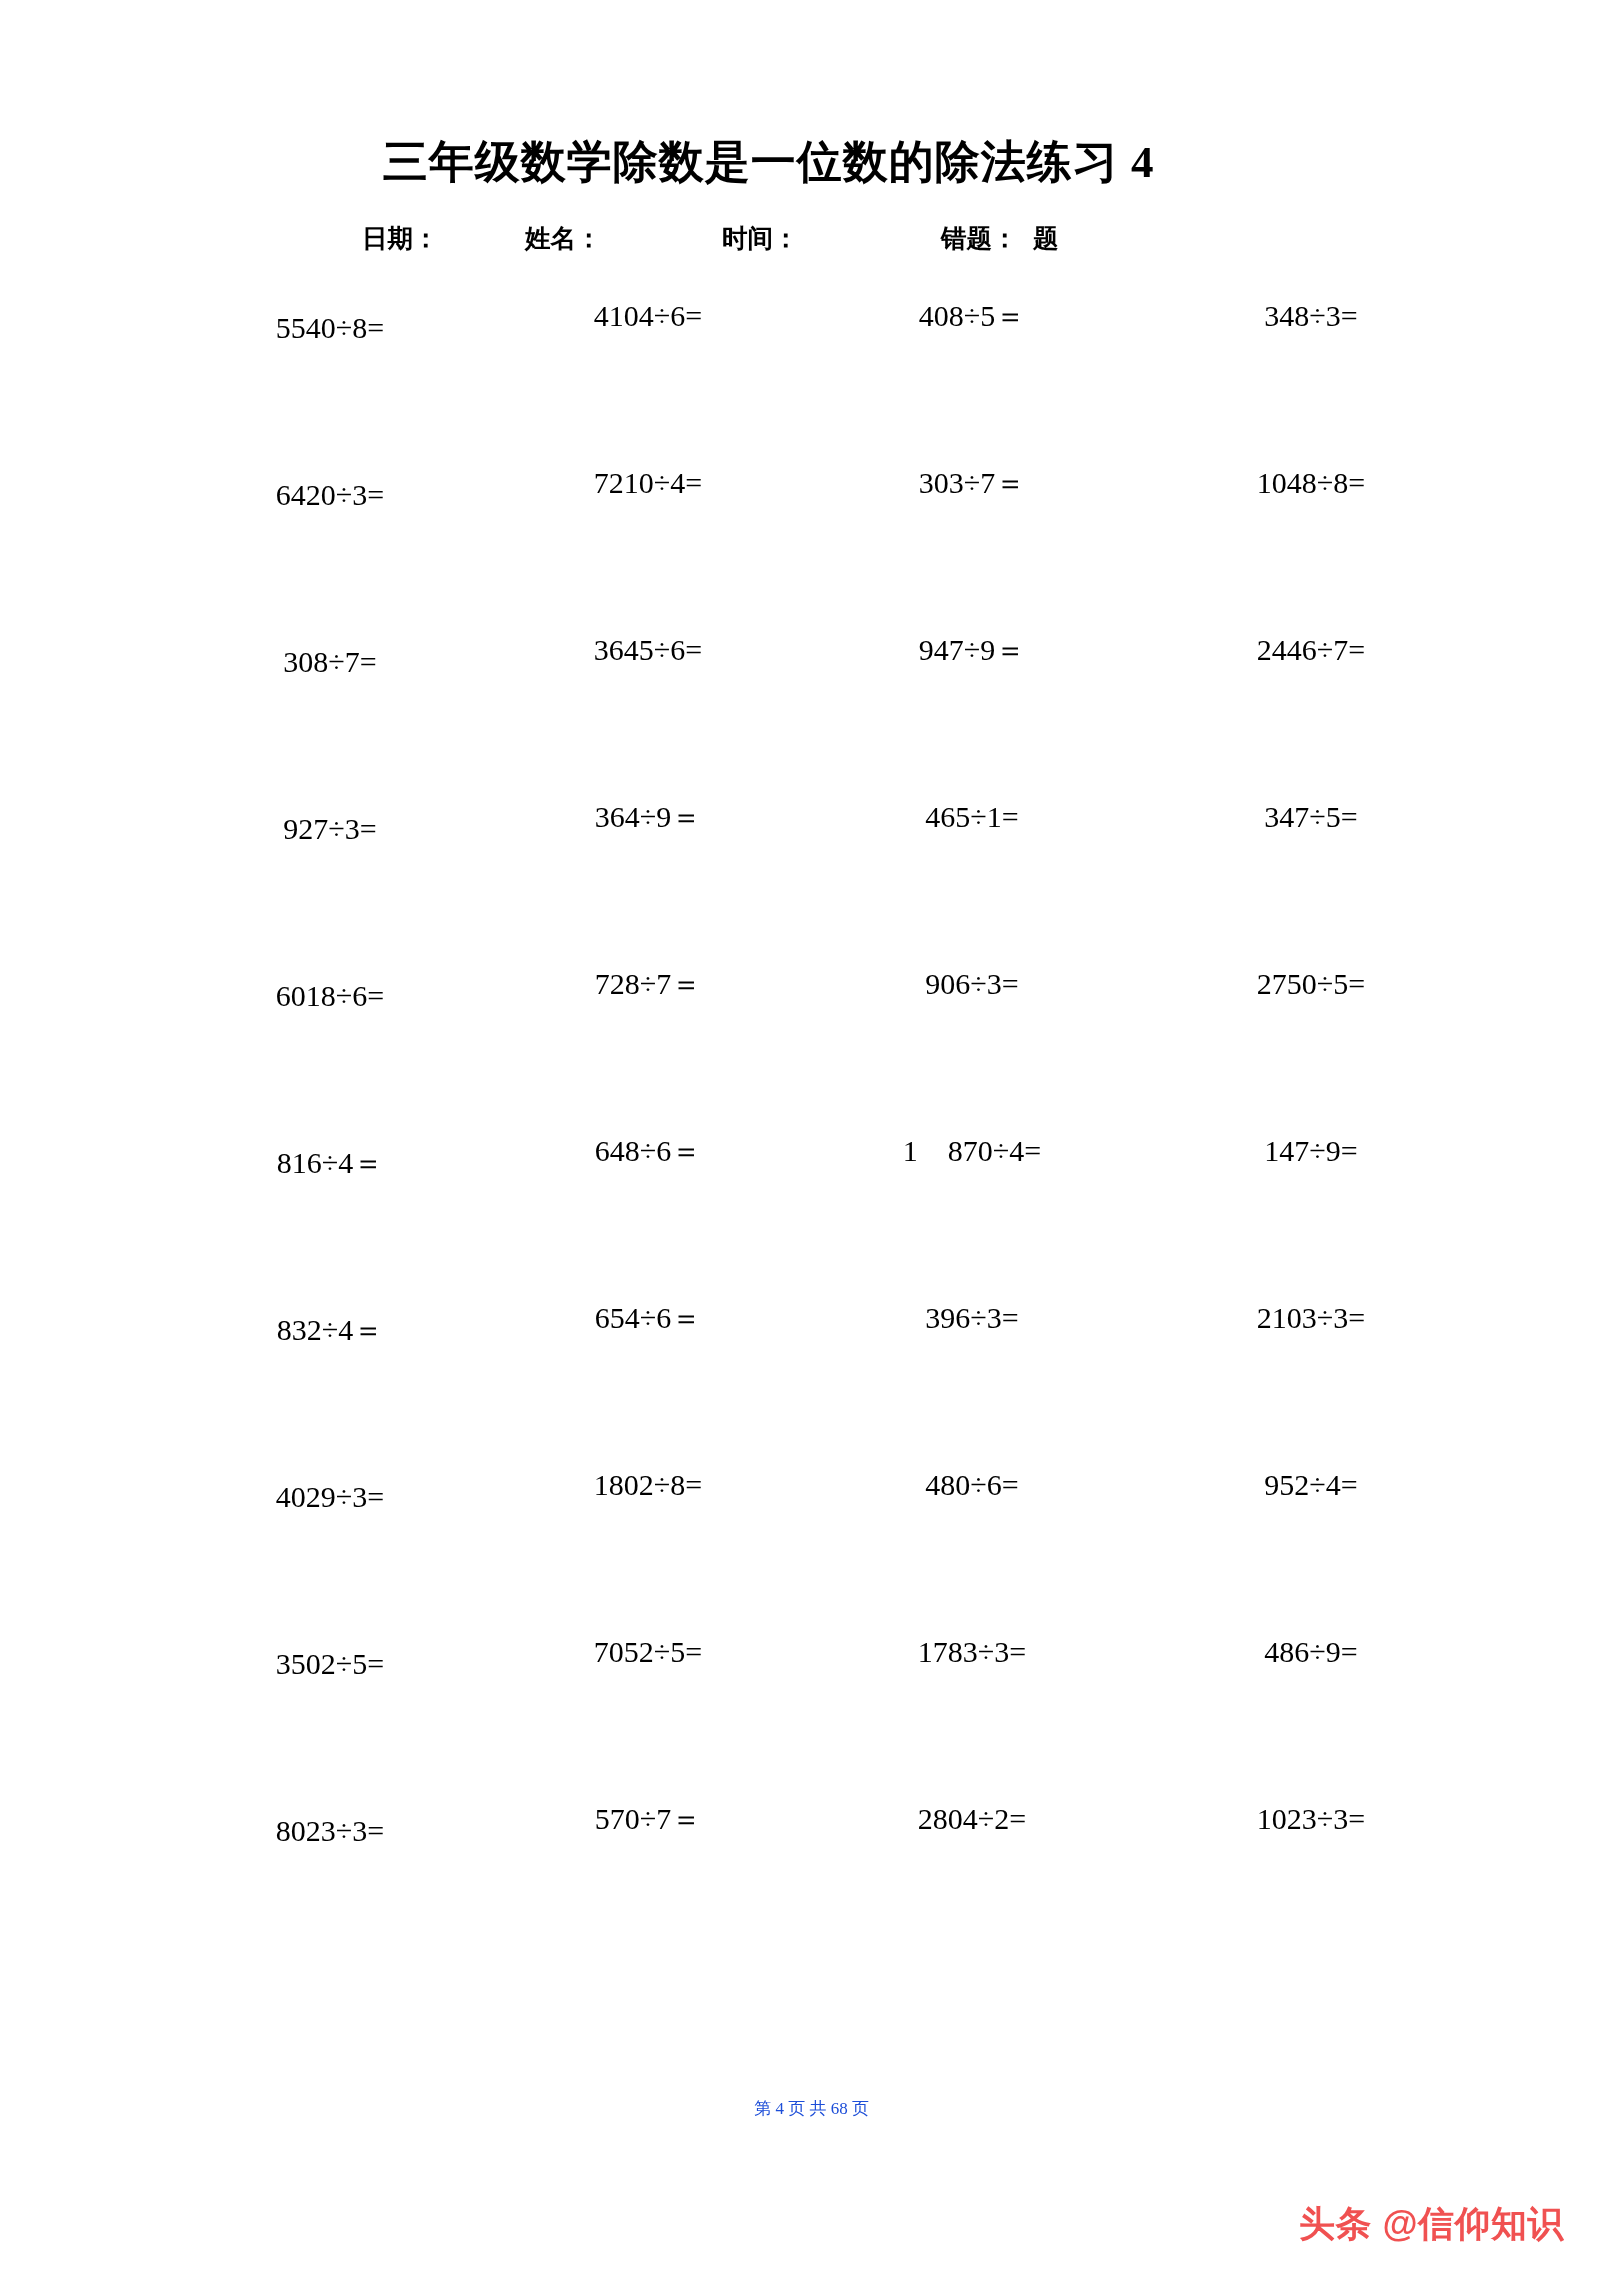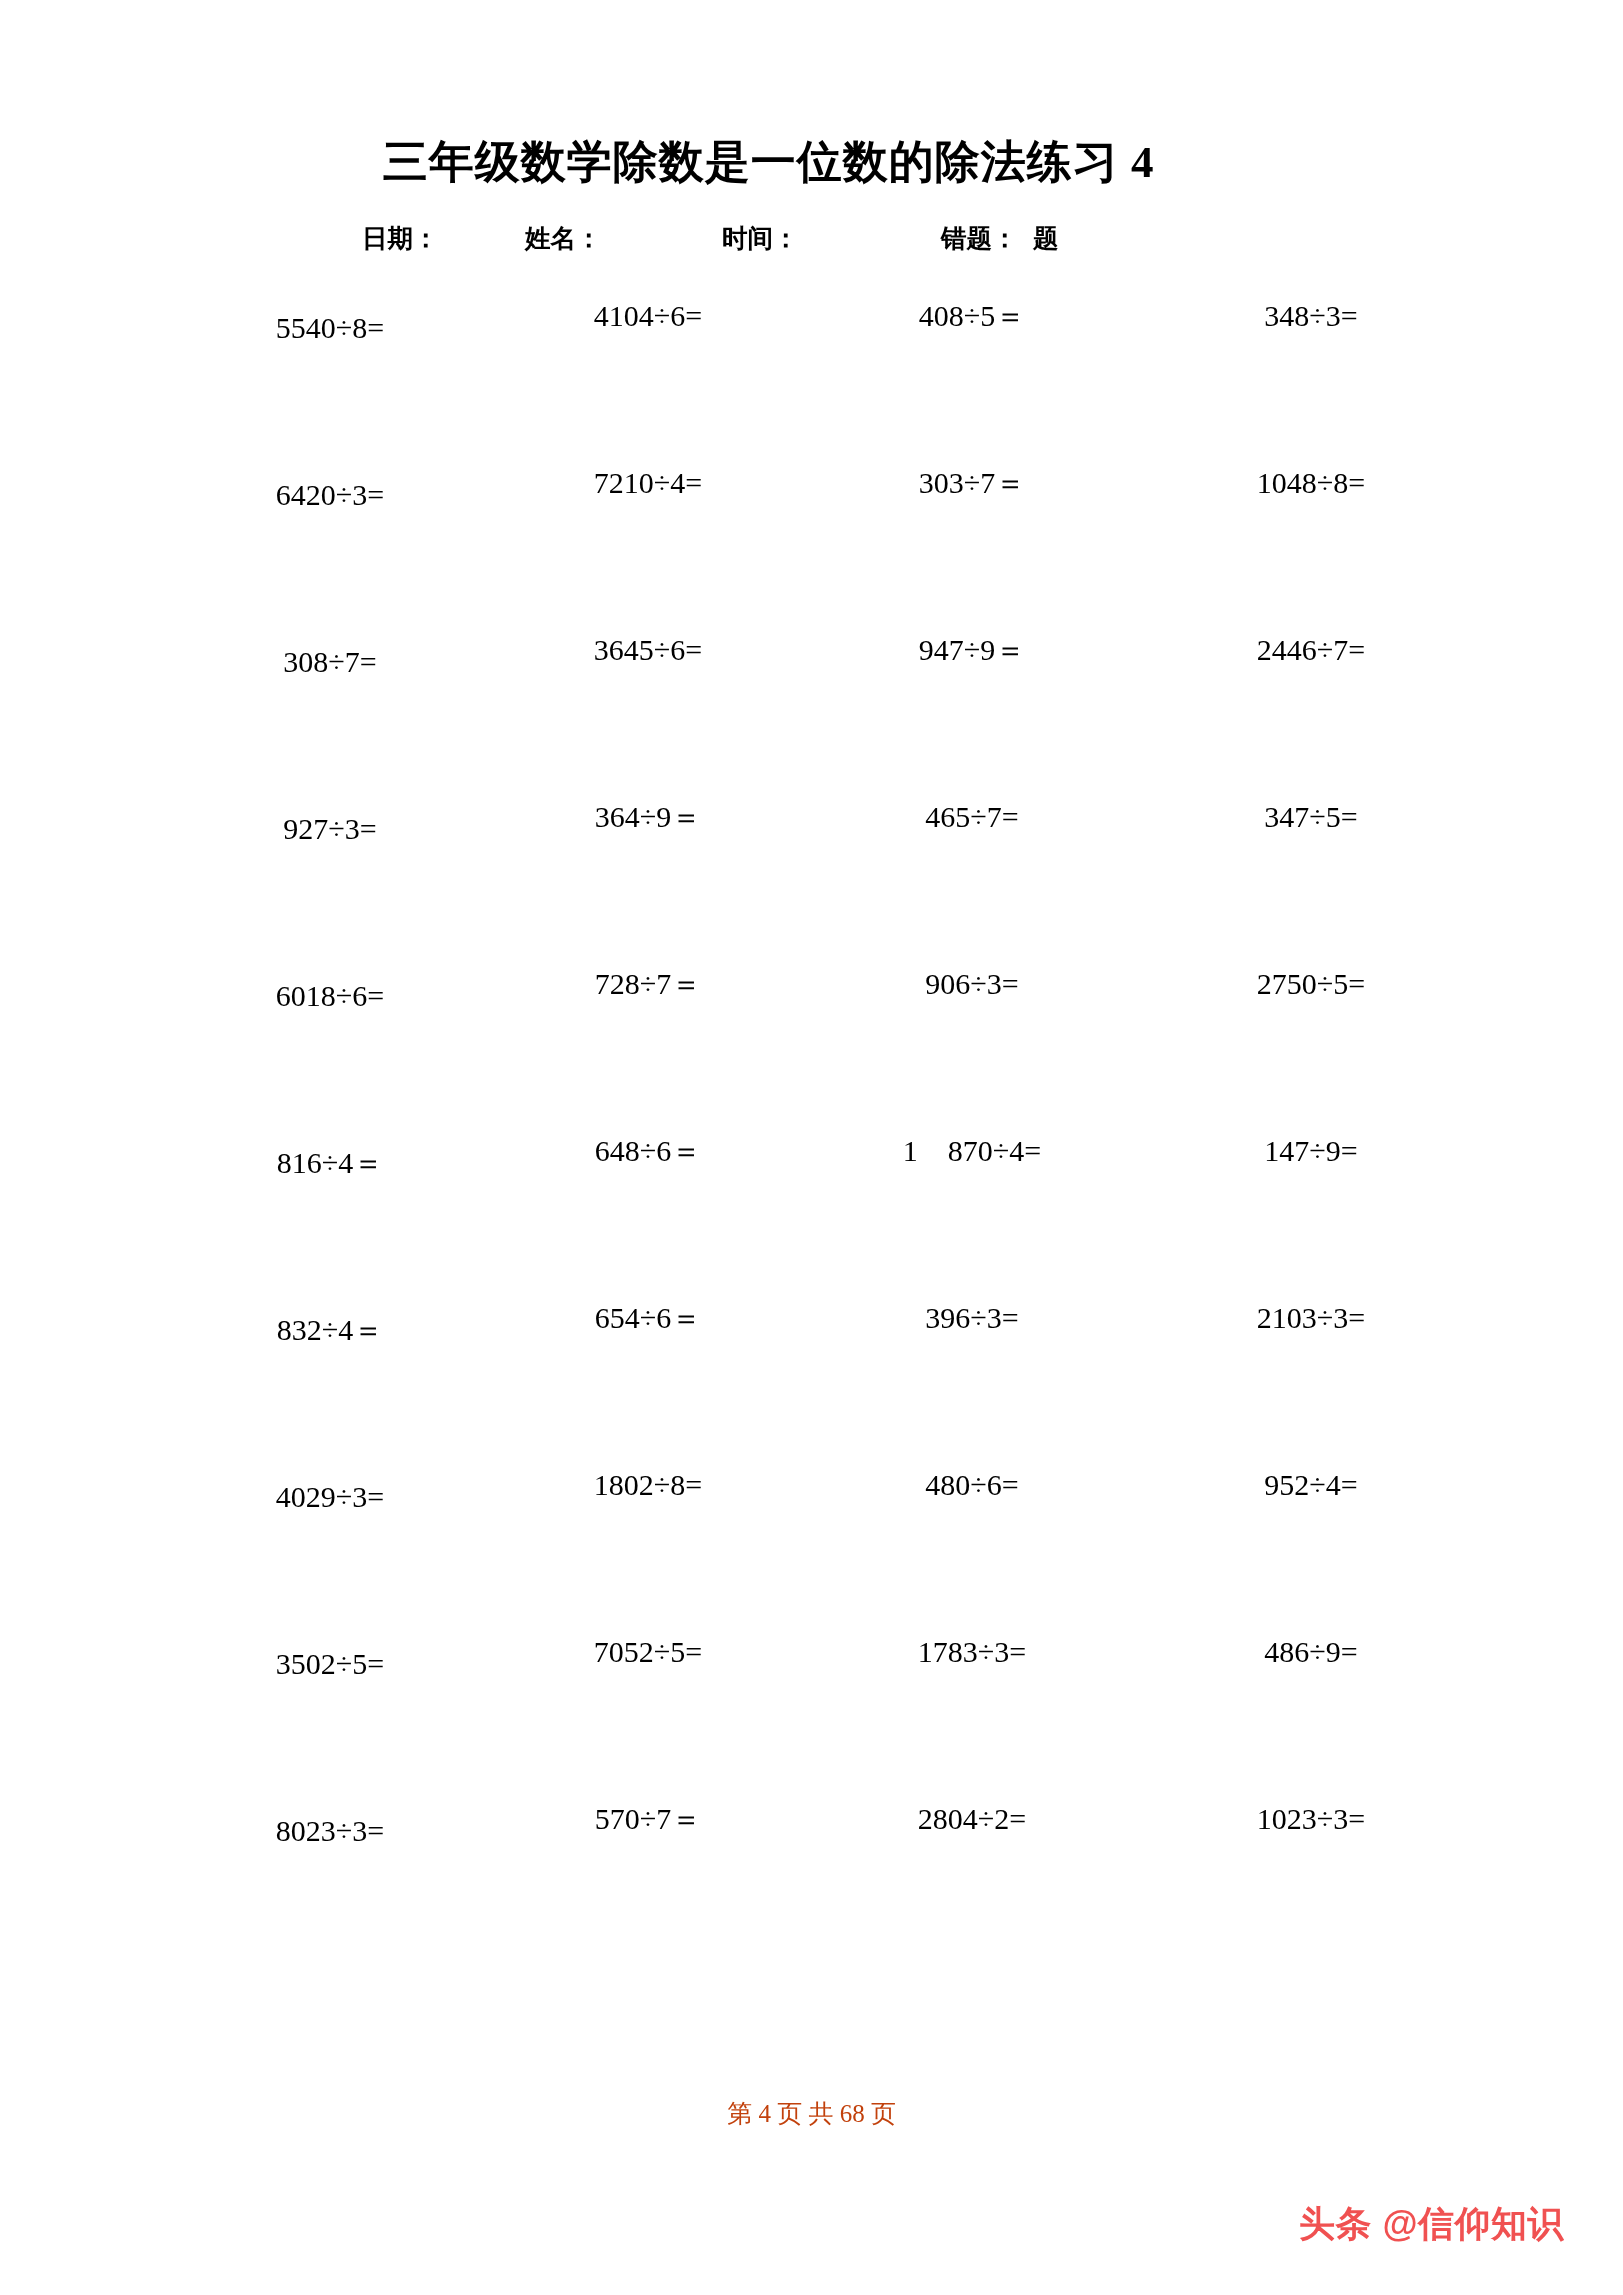--- a/index.html
+++ b/index.html
@@ -80,23 +80,23 @@
   .col-2 { left: 800px; width: 344px; }
   .col-3 { left: 1139px; width: 344px; }
 
   
   .footer {
     position: absolute;
     left: 0;
     top: 2097px;
     width: 1623px;
     text-align: center;
-    font-size: 25px;
+    font-size: 17px;
     white-space: pre;
-    color: #c2410c;
+    color: #1d4ed8;
   }
 
   
   .watermark {
     position: absolute;
     right: 59px;
     top: 2200px;
     font-family: "Liberation Sans", "DejaVu Sans", sans-serif;
     font-size: 36px;
     font-weight: bold;
@@ -136,21 +136,21 @@
     </div>
     <div class="prob-row">
       <div class="cell col-0">308÷7=</div>
       <div class="cell col-1">3645÷6=</div>
       <div class="cell col-2">947÷9＝</div>
       <div class="cell col-3">2446÷7=</div>
     </div>
     <div class="prob-row">
       <div class="cell col-0">927÷3=</div>
       <div class="cell col-1">364÷9＝</div>
-      <div class="cell col-2">465÷7=</div>
+      <div class="cell col-2">465÷1=</div>
       <div class="cell col-3">347÷5=</div>
     </div>
     <div class="prob-row">
       <div class="cell col-0">6018÷6=</div>
       <div class="cell col-1">728÷7＝</div>
       <div class="cell col-2">906÷3=</div>
       <div class="cell col-3">2750÷5=</div>
     </div>
     <div class="prob-row">
       <div class="cell col-0">816÷4＝</div>

